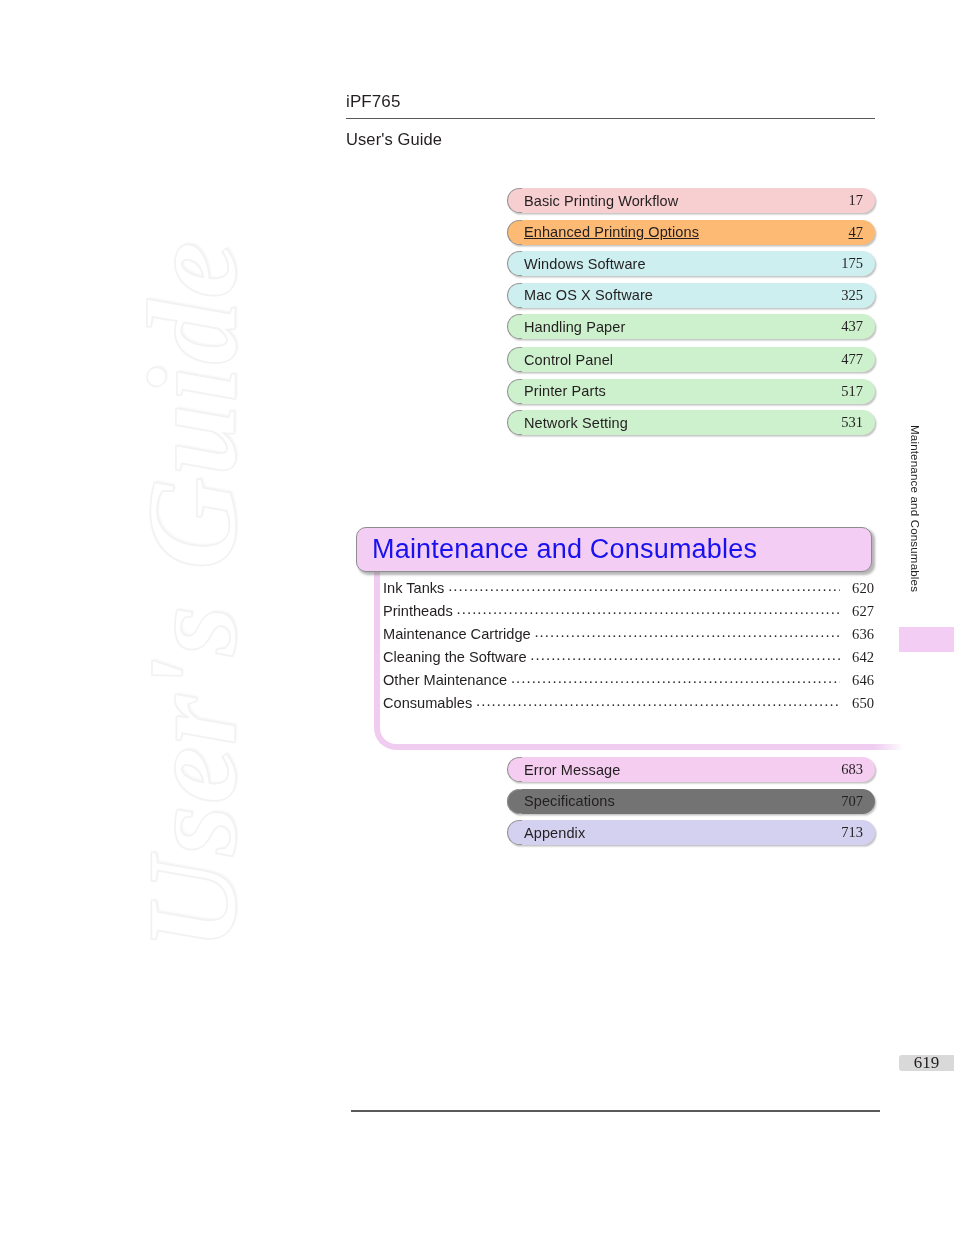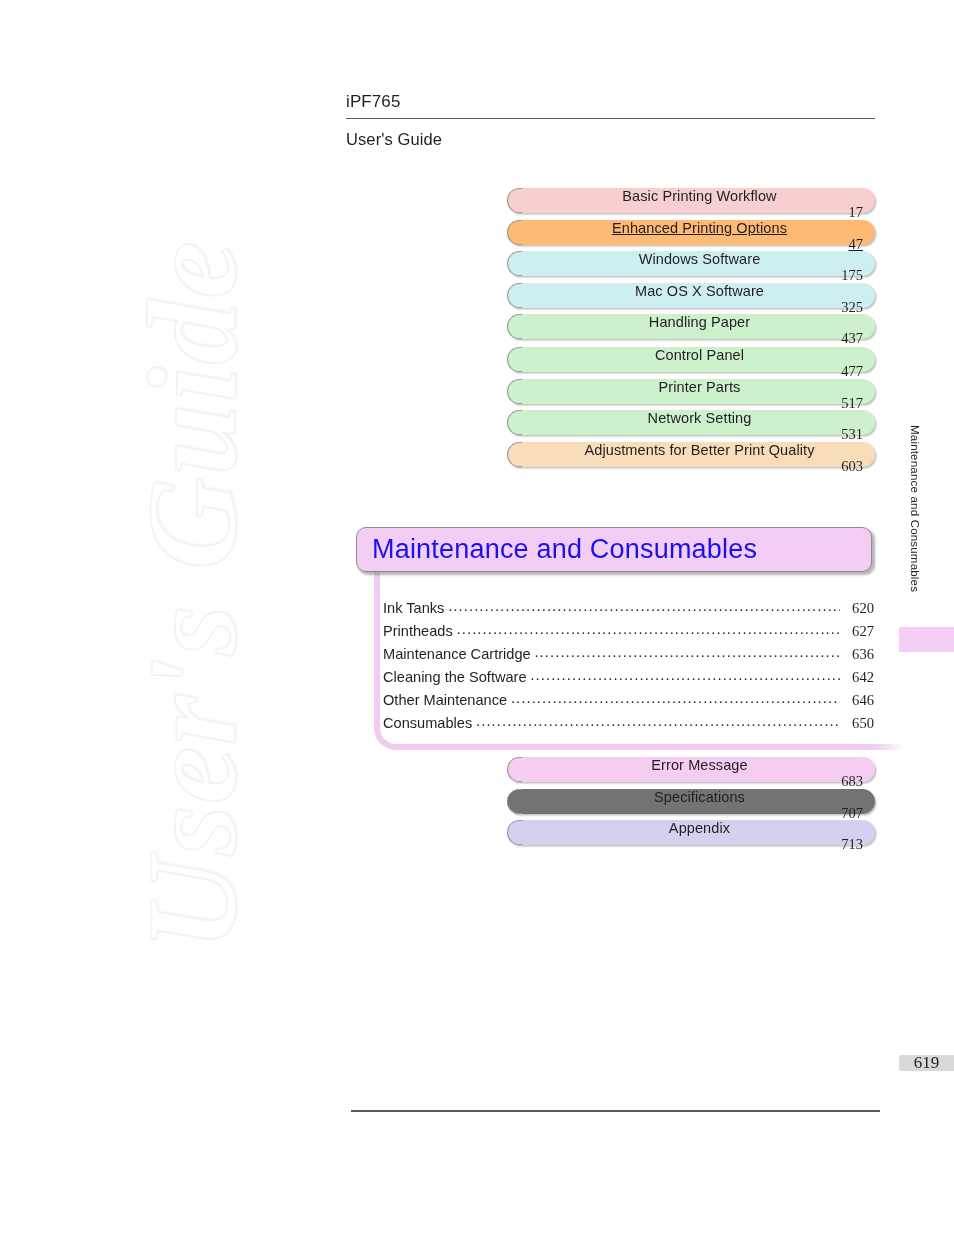--- a/index.html
+++ b/index.html
@@ -90,21 +90,20 @@
 
   .chapter-bar {
     position: relative;
     height: 25px;
     margin-bottom: 6.6px;
     border-radius: 13px;
     box-sizing: border-box;
     display: flex;
     align-items: center;
     box-shadow: 1.4px 1.6px 1.6px rgba(120,120,120,0.45);
-    flex-direction: column;
   }
   
   .chapter-bar::before {
     content: "";
     position: absolute;
     left: 0px;
     top: 0px;
     width: 15px;
     height: 25px;
     border-radius: 13px 0 0 13px;
@@ -184,21 +183,21 @@
     z-index: 4;
   }
   .toc-row {
     display: flex;
     align-items: baseline;
     height: 23px;
     font-size: 14.6px;
     color: #231f20;
     white-space: nowrap;
   }
-  .toc-name { flex: 0 0 auto; margin-top: 20px; }
+  .toc-name { flex: 0 0 auto; }
   .toc-dots {
     flex: 1 1 auto;
     overflow: hidden;
     margin: 0 4px;
     font-family: "Liberation Serif", "DejaVu Serif", serif;
     font-size: 14.6px;
     letter-spacing: 1.55px;
     color: #231f20;
     white-space: nowrap;
     position: relative;
@@ -317,24 +316,20 @@
         <span class="chapter-page">477</span>
       </div>
       <div class="chapter-bar" style="background: rgb(205, 240, 205);">
         <span class="chapter-label">Printer Parts</span>
         <span class="chapter-page">517</span>
       </div>
       <div class="chapter-bar" style="background: rgb(205, 240, 205);">
         <span class="chapter-label">Network Setting</span>
         <span class="chapter-page">531</span>
       </div>
-      <div class="chapter-bar" style="background: rgb(249, 220, 184);">
-        <span class="chapter-label">Adjustments for Better Print Quality</span>
-        <span class="chapter-page">603</span>
-      </div>
     </div>
 
   <div class="highlight-section">
     <div class="highlight-frame"></div>
     <div class="highlight-title-bar">
       <div class="highlight-title">Maintenance and Consumables</div>
     </div>
     <div class="toc-list" id="toc-list">
         <div class="toc-row">
           <span class="toc-name">Ink Tanks</span>

